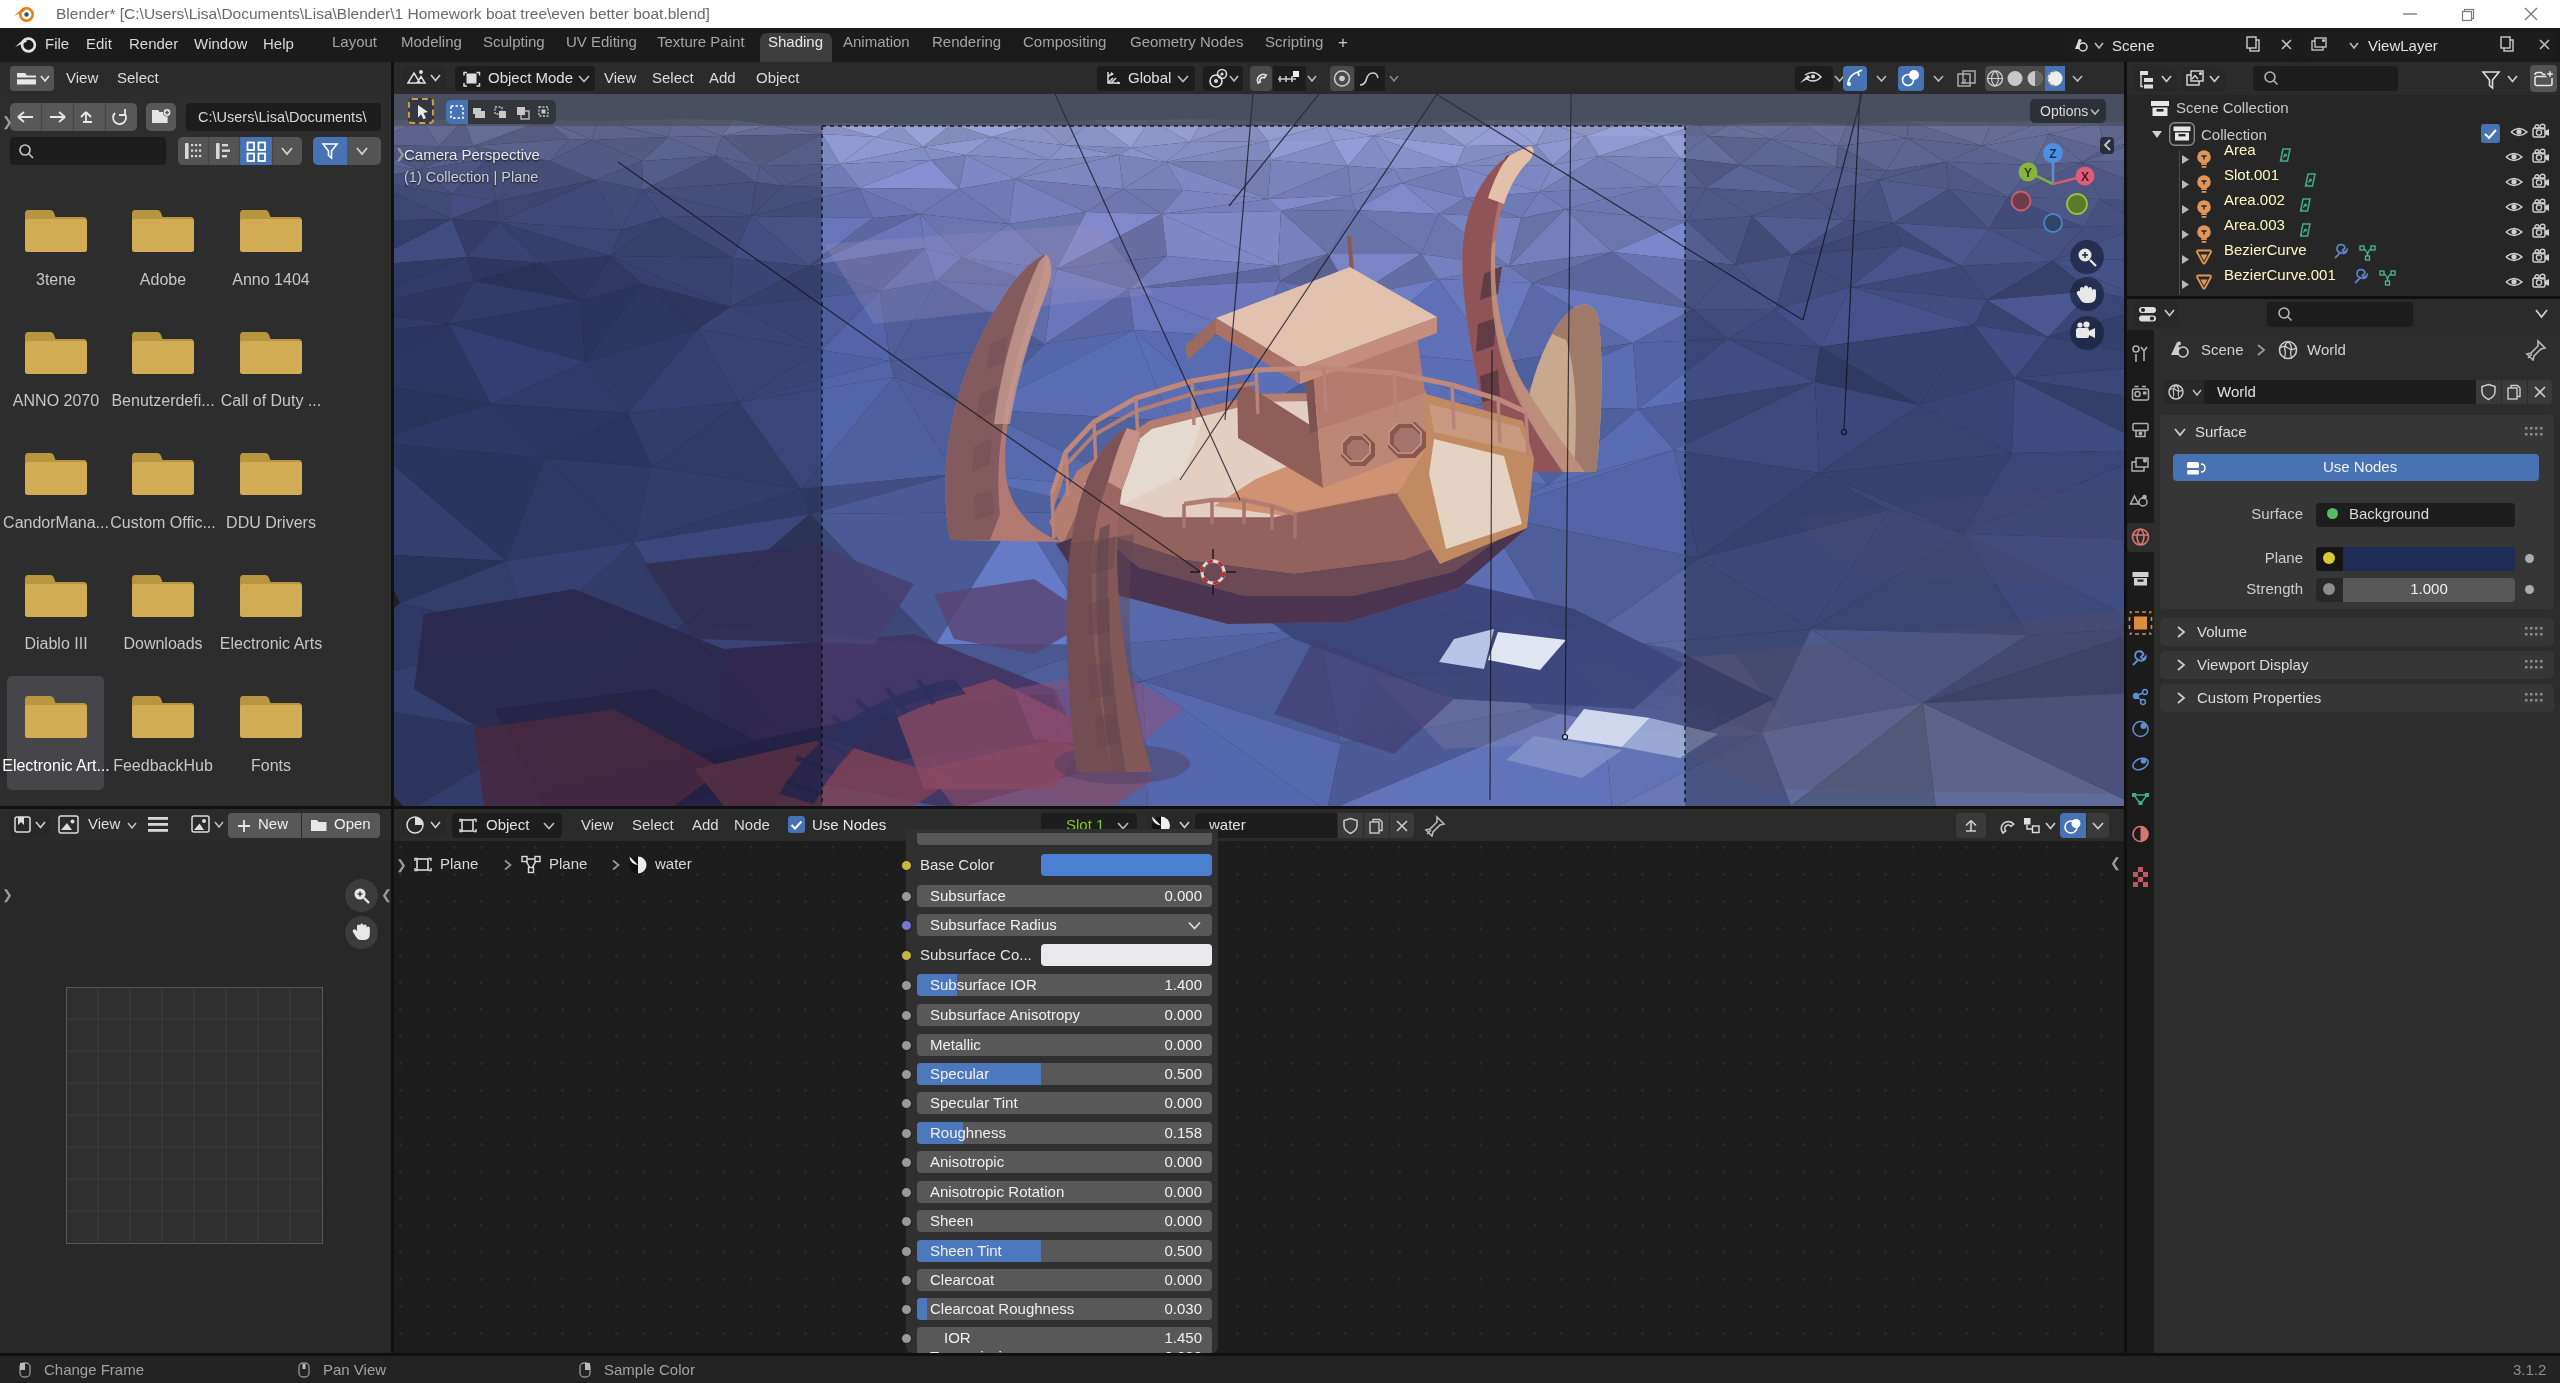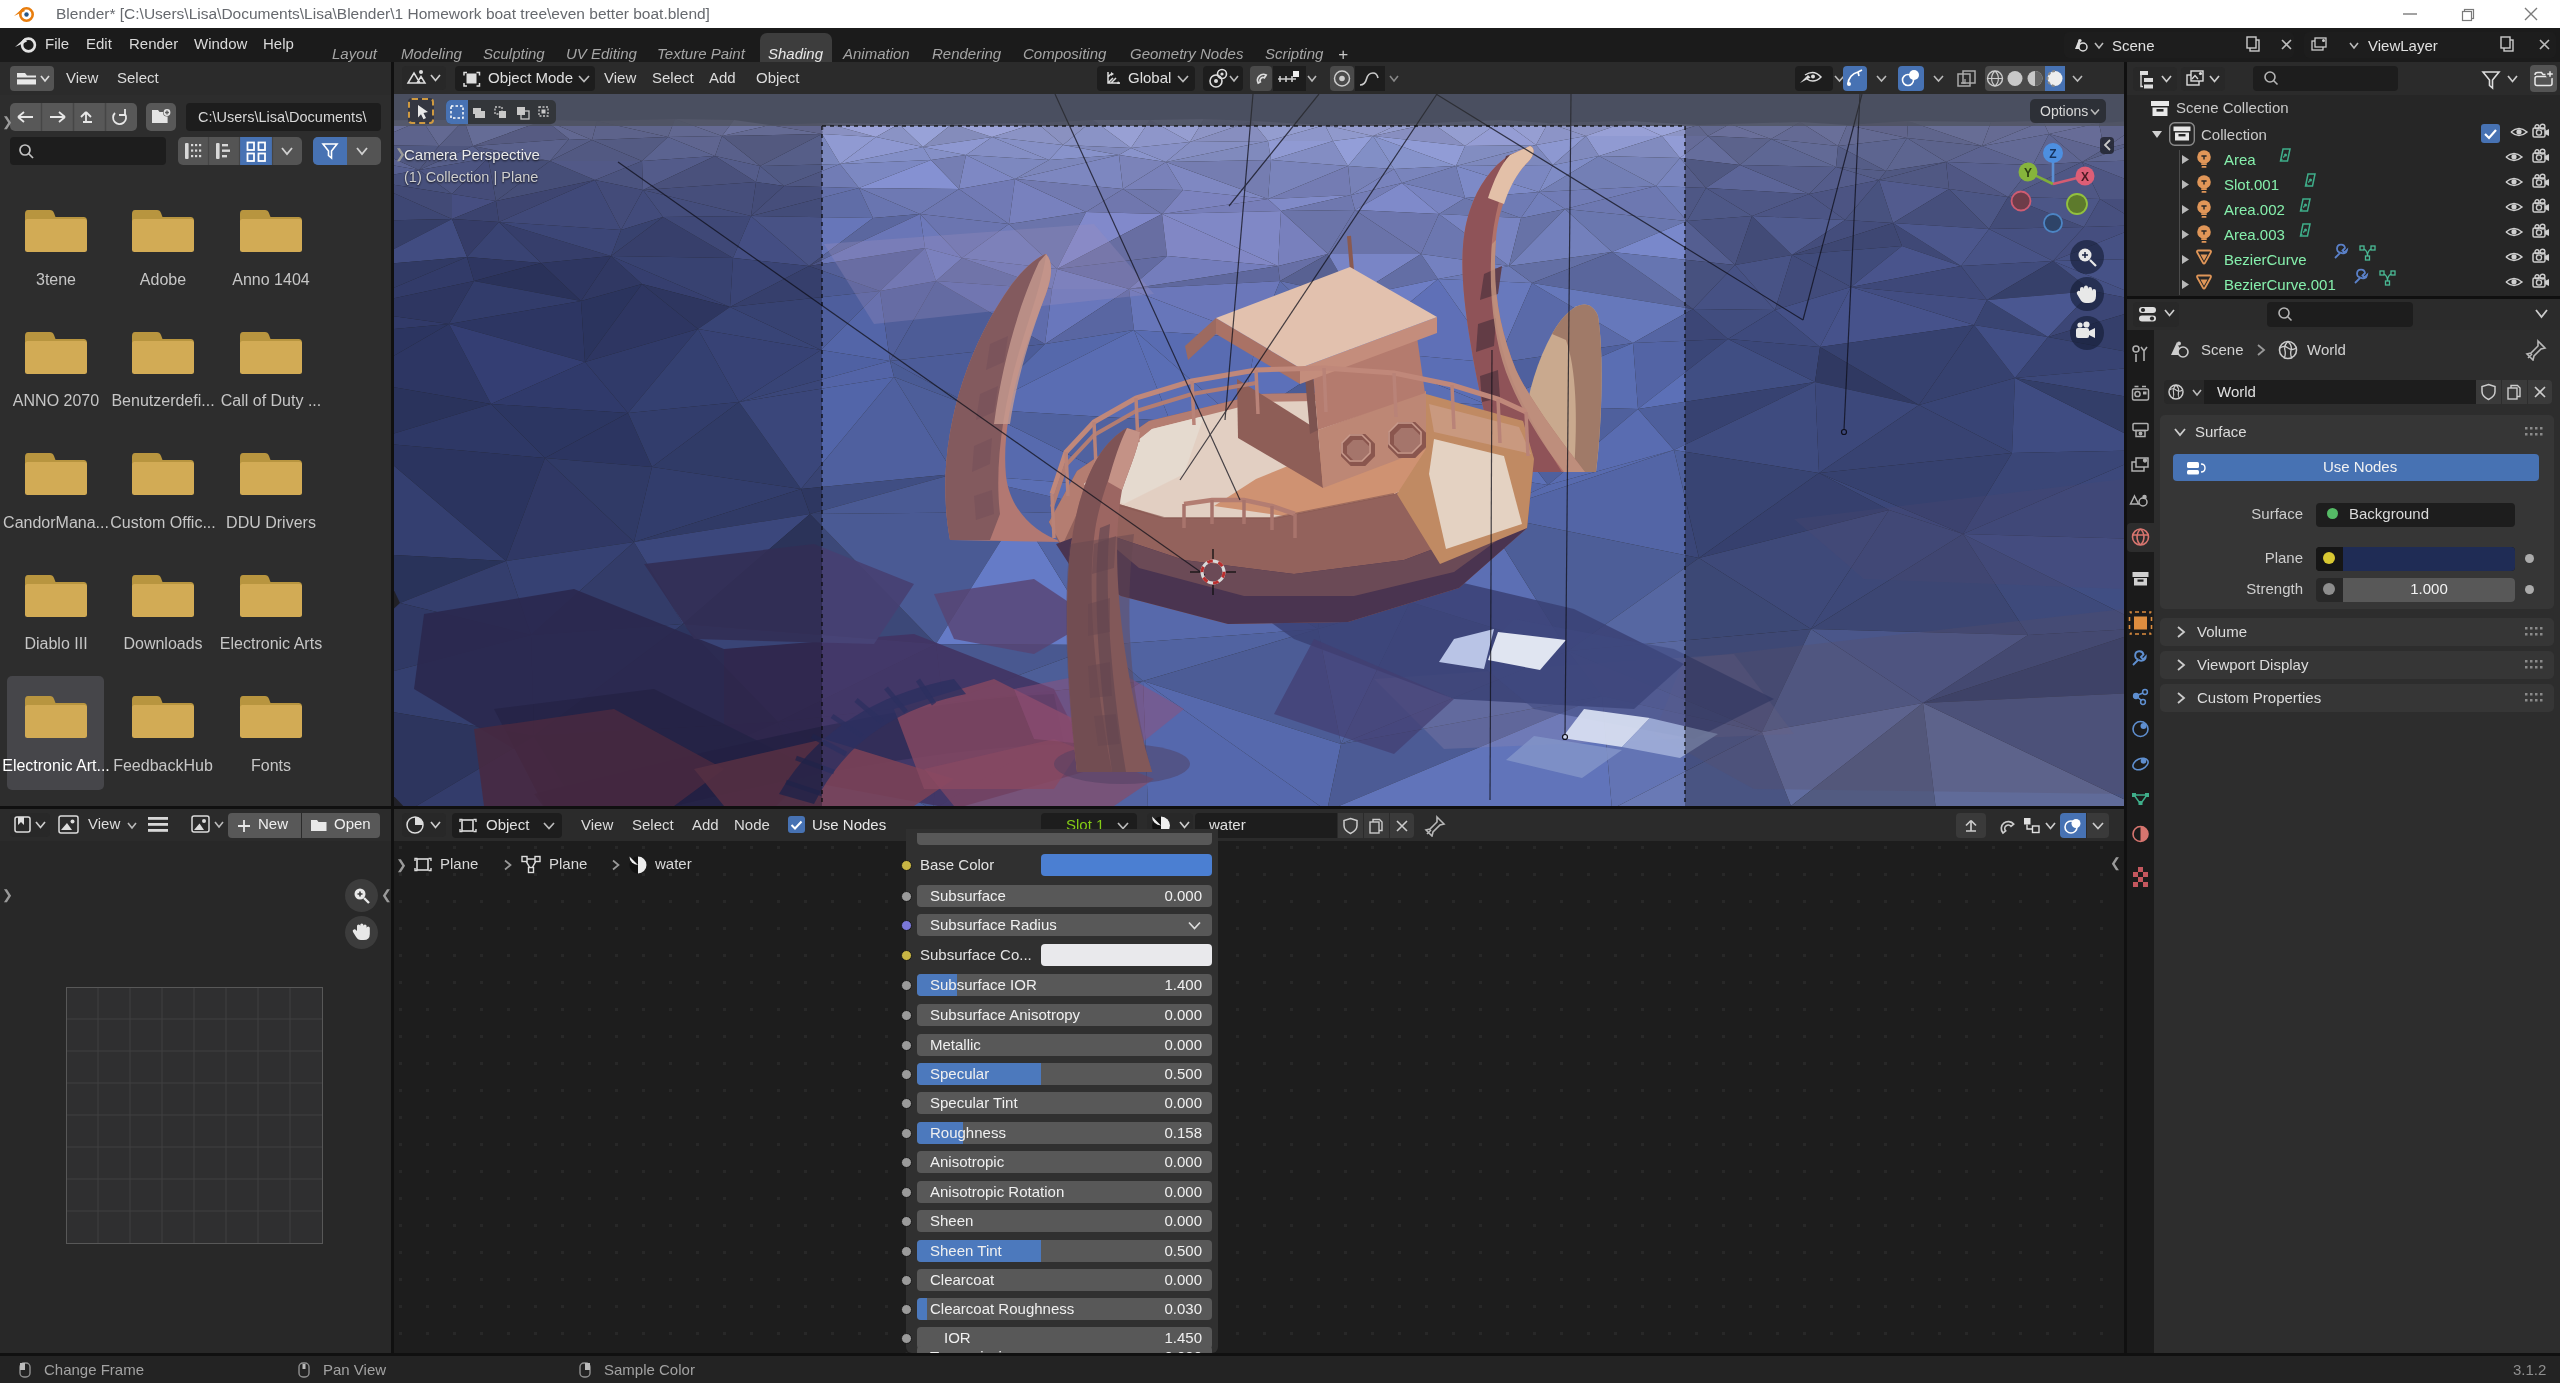--- a/index.html
+++ b/index.html
@@ -8,21 +8,21 @@
 .abs { position:absolute; }
 #root { position:absolute; left:0; top:0; width:2560px; height:1383px; }
 
 
 #titlebar { left:0; top:0; width:2560px; height:28px; background:#ffffff; color:#505358; }
 #titlebar .ttext { position:absolute; left:56px; top:5px; font-size:15.5px; color:#66696e; }
 
 
 #menubar { left:0; top:28px; width:2560px; height:34px; background:#1b1b1b; color:#d6d6d6; }
 .mitem { position:absolute; top:7px; font-size:15px; color:#dadada; }
-.wtab { position:absolute; top:17px; font-size:15px; color:#a5a5a5;font-style:italic; }
+.wtab { position:absolute; top:5px; font-size:15px; color:#a5a5a5; }
 .wtab.active { color:#e8e8e8; }
 
 
 .fld { position:absolute; background:#1d1d1d; border-radius:4px; color:#d9d9d9; }
 .hdr { position:absolute; background:#2b2b2b; }
 
 
 #filebrowser { left:0; top:62px; width:391px; height:744px; background:#2d2d2d; }
 #viewport { left:394px; top:62px; width:1730px; height:744px; background:#2e2e2e;text-align:right; }
 #outliner { left:2127px; top:62px; width:433px; height:234px; background:#262626; }
@@ -1125,21 +1125,21 @@
         <use href="#cam" x="405" y="104"></use>
     <use href="#eye" x="378" y="129"></use>
         <use href="#cam" x="405" y="129"></use>
     <use href="#eye" x="378" y="154"></use>
         <use href="#cam" x="405" y="154"></use>
     <use href="#eye" x="378" y="179"></use>
         <use href="#cam" x="405" y="179"></use>
     <use href="#eye" x="383" y="29"></use>
         <use href="#cam" x="405" y="29"></use>
   </svg>
-  <div class="abs" style="left:0;top:35px;width:433px;height:201px;color:#86efac">
+  <div class="abs" style="left:0;top:25px;width:433px;height:201px;color:#fef9c3">
     <div class="abs" style="left:97px;top:54px">Area</div>
     <div class="abs" style="left:97px;top:79px">Slot.001</div>
     <div class="abs" style="left:97px;top:104px">Area.002</div>
     <div class="abs" style="left:97px;top:129px">Area.003</div>
     <div class="abs" style="left:97px;top:154px">BezierCurve</div>
     <div class="abs" style="left:97px;top:179px">BezierCurve.001</div>
   </div>
 </div>
 
 <div class="abs" id="properties">

